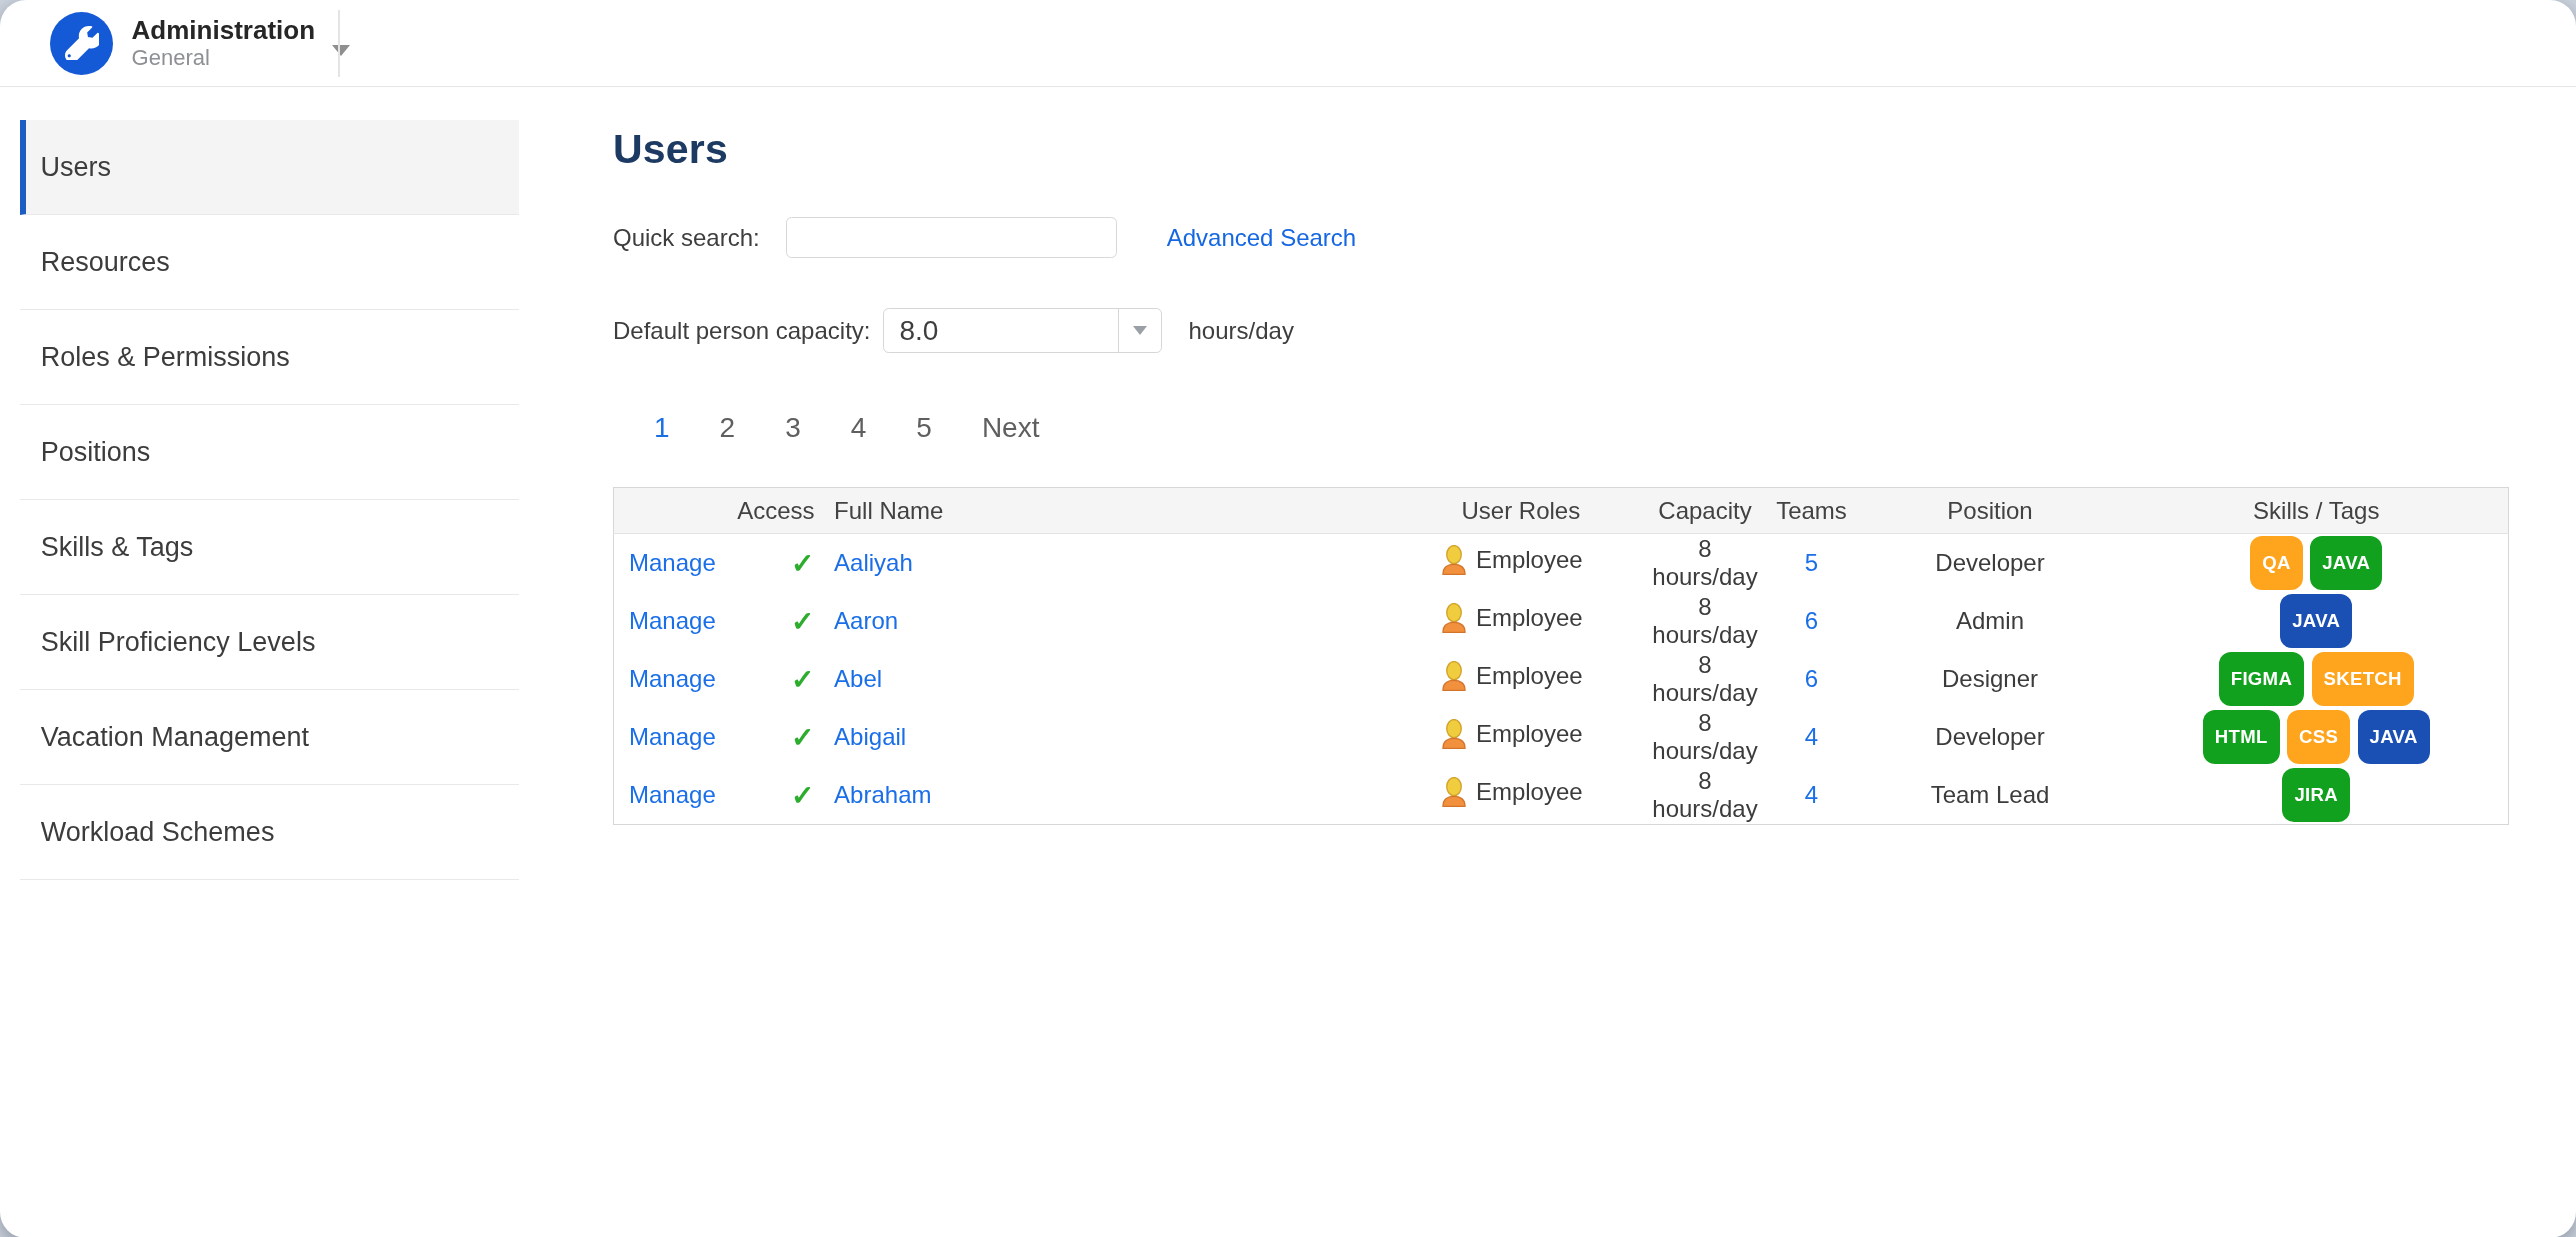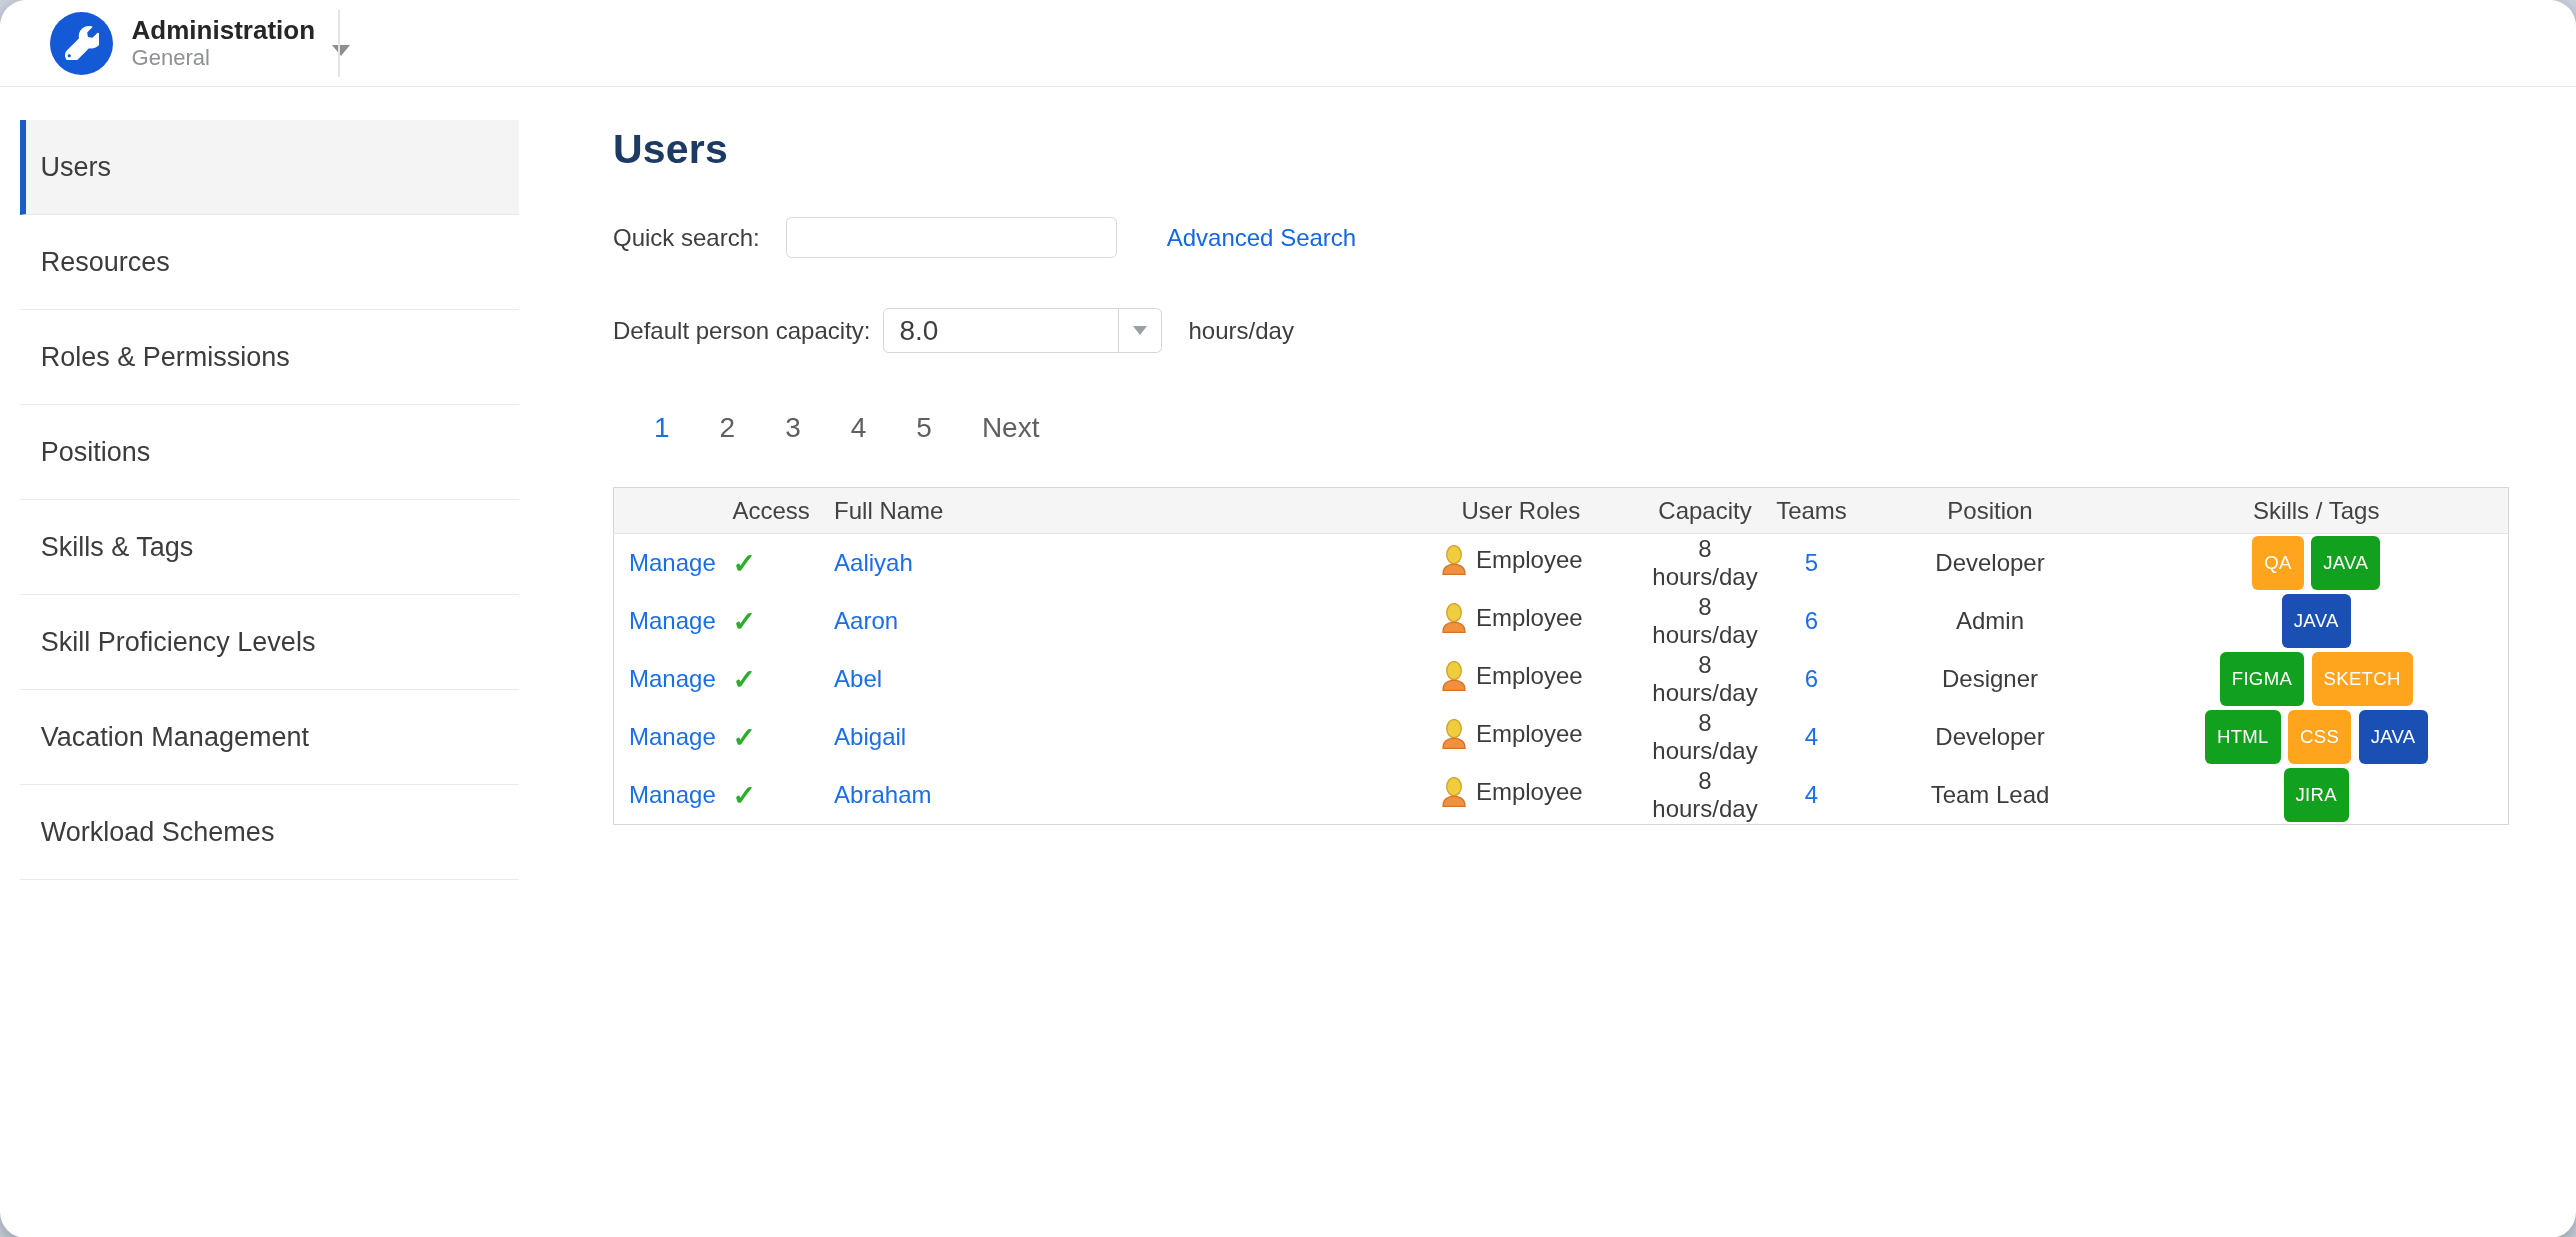--- a/index.html
+++ b/index.html
@@ -63,30 +63,30 @@
   
   .pagination { list-style:none; display:flex; margin:59px 0 0 0; padding:0 0 0 41px; }
   .pagination li { font-size:28px; color:#5f5f5f; margin-right:50px; cursor:pointer; }
   .pagination li.active { color:#1a6fe4; }
 
   
   table.users { margin-top:43px; width:100%; border-collapse:collapse; table-layout:fixed; border:1.9px solid #d7d7d7; }
   table.users thead th { background:#f5f5f6; height:46px; font-size:24px; color:#424242; font-weight:400; border-bottom:1.9px solid #e3e3e3; }
   table.users tbody td { height:47px; font-size:24px; color:#3c3c3c; }
   .col-manage { text-align:left; padding-left:15px; }
-  .col-access { text-align:left; }
+  .col-access { text-align:right; }
   .col-name { text-align:left; padding-left:18.6px; }
   .col-roles { text-align:left; padding-left:11px; }
   th.col-roles { padding-left:33px; }
   .col-capacity, .col-teams, .col-position, .col-tags { text-align:center; }
   a.link { color:#1a6fe8; text-decoration:none; cursor:pointer; }
   .check { color:#2dad2d; font-size:28px; font-weight:bold; }
   .role { display:inline-flex; align-items:center; gap:8.4px; }
   .role svg { display:block; }
-  .tag { display:inline-block; padding:16px 12px; border-radius:6px; color:#fff; font-size:18.6px; font-weight:400; margin:0 3.7px; letter-spacing:0.3px; white-space:nowrap; }
+  .tag { display:inline-block; padding:16px 12px; border-radius:12px; color:#fff; font-size:18.6px; font-weight:700; margin:0 3.7px; letter-spacing:0.3px; white-space:nowrap; }
 </style>
 </head>
 <body>
 
 <div class="window">
 
   <header class="topbar">
     <div class="brand">
       <div class="logo">
         <svg viewBox="0 0 512 512">

